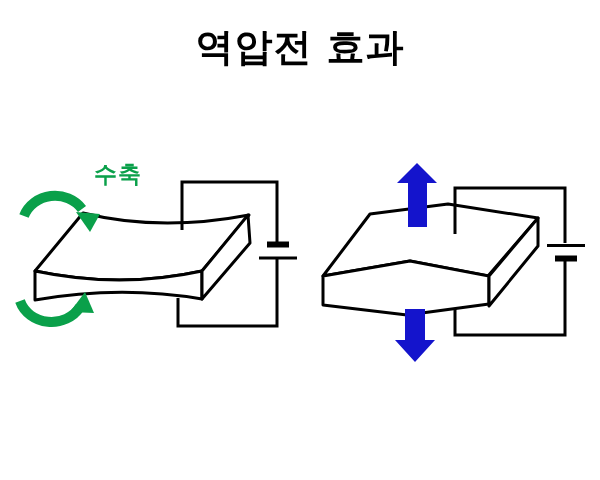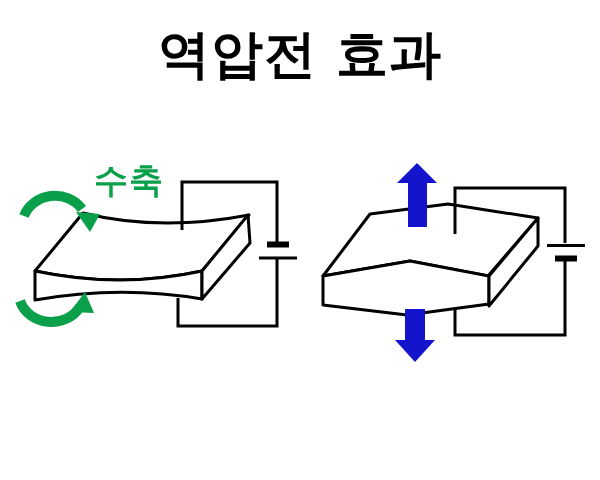--- a/index.html
+++ b/index.html
@@ -6,27 +6,27 @@
   .canvas{
     position:relative;
     width:600px;height:480px;
     background:var(--background,#fff);
     font-family:"DejaVu Sans",sans-serif;
     overflow:hidden;
   }
   .title{
     position:absolute;top:28px;left:0;width:100%;
     text-align:center;
-    font-size:52px;font-weight:bold;color:var(--line,#000);
+    font-size:38px;font-weight:bold;color:var(--line,#000);
     line-height:1;
     letter-spacing:1px;
   }
   .label{
     position:absolute;
-    font-size:34px;font-weight:bold;line-height:1;
+    font-size:23px;font-weight:bold;line-height:1;
     letter-spacing:1px;
   }
   .label-contract{color:var(--green,#0aa04a);left:94px;top:163px;}
   .label-expand{color:var(--blue,#1414cc);left:323px;top:161px;}
   svg{position:absolute;left:0;top:0;}
   .face{fill:#ffffff;stroke:var(--line,#000);stroke-width:3;stroke-linejoin:round;}
   .wire{fill:none;stroke:var(--line,#000);stroke-width:3;stroke-linejoin:miter;}
   .bat-thin{stroke:var(--line,#000);stroke-width:3;}
   .bat-thick{stroke:var(--line,#000);stroke-width:6;}
   .green-arc{fill:none;stroke:var(--green,#0aa04a);stroke-width:10;}

